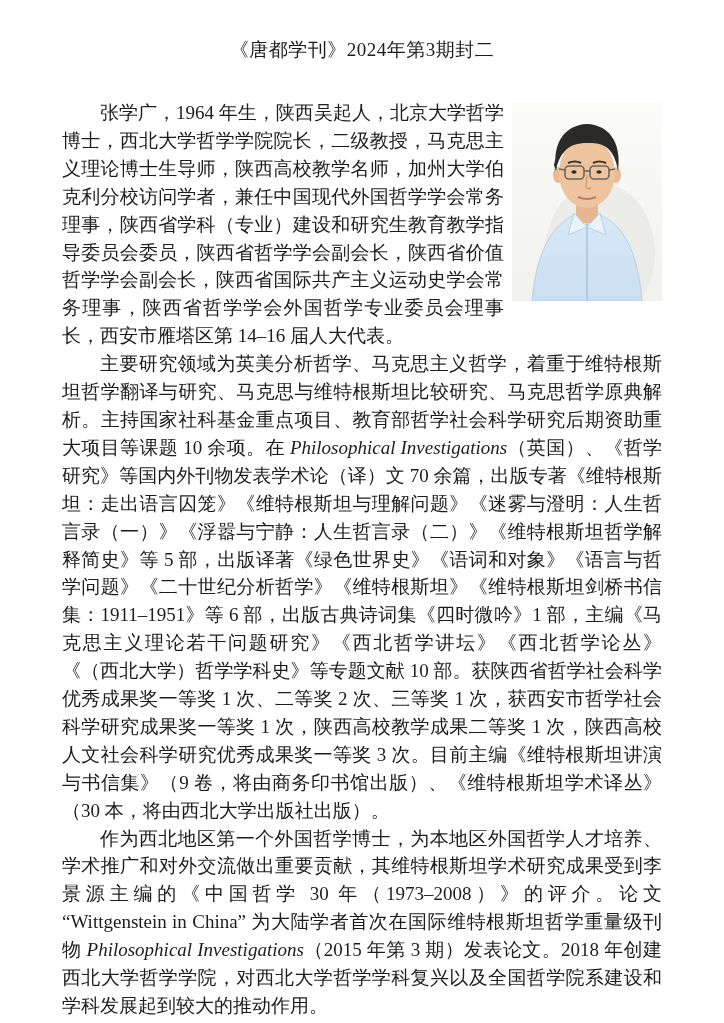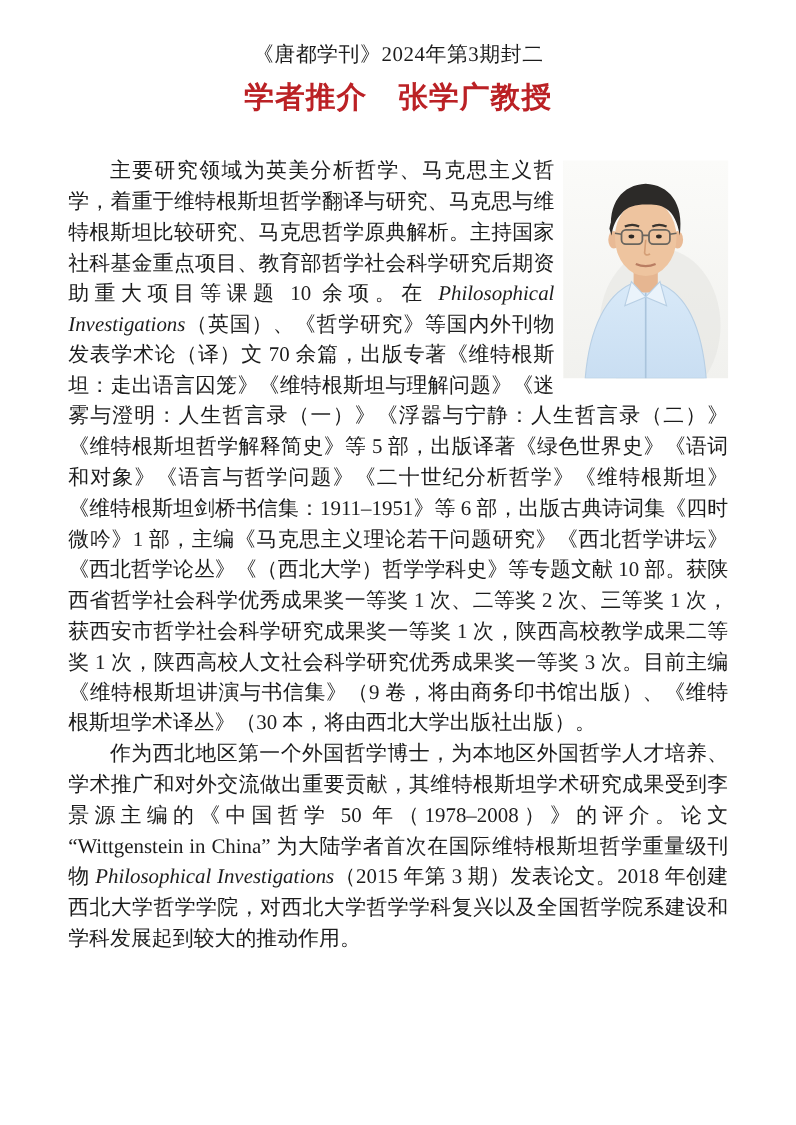--- a/index.html
+++ b/index.html
@@ -60,21 +60,20 @@
     font-family: "Liberation Serif", "DejaVu Serif", serif;
   }
 </style>
 </head>
 <body>
 
 <div class="page">
 
   <div class="journal-line">《唐都学刊》2024年第3期封二</div>
 
-  <h1 class="title" style="color: rgb(187, 33, 37);">学者推介　张学广教授</h1>
 
   <div class="content">
 
     <div class="photo-frame">
       <svg width="150" height="198" viewBox="0 0 150 198" xmlns="http://www.w3.org/2000/svg">
         <defs>
           <linearGradient id="bgGrad" x1="0" y1="0" x2="0" y2="1">
             <stop offset="0" stop-color="#fbfbf9"></stop>
             <stop offset="1" stop-color="#f1f1ee"></stop>
           </linearGradient>
@@ -119,18 +118,19 @@
         <ellipse cx="62" cy="69" rx="2.6" ry="1.8" fill="#2f2a25"></ellipse>
         <ellipse cx="87" cy="69" rx="2.6" ry="1.8" fill="#2f2a25"></ellipse>
 
         <path d="M75,72 L74,84 Q75,87 79,85" stroke="#d49e76" stroke-width="1.5" fill="none"></path>
 
         <path d="M66,94 Q75,98 84,94" stroke="#b97d62" stroke-width="2" fill="none"></path>
       </svg>
     </div>
 
     <div id="paragraphs">
+        <p class="para"><span>张学广，1964 年生，陕西吴起人，北京大学哲学博士，西北大学哲学学院院长，二级教授，马克思主义理论博士生导师，陕西高校教学名师，加州大学伯克利分校访问学者，兼任中国现代外国哲学学会常务理事，陕西省学科（专业）建设和研究生教育教学指导委员会委员，陕西省哲学学会副会长，陕西省价值哲学学会副会长，陕西省国际共产主义运动史学会常务理事，陕西省哲学学会外国哲学专业委员会理事长，西安市雁塔区第 14–16 届人大代表。</span></p>
         <p class="para"><span>主要研究领域为英美分析哲学、马克思主义哲学，着重于维特根斯坦哲学翻译与研究、马克思与维特根斯坦比较研究、马克思哲学原典解析。主持国家社科基金重点项目、教育部哲学社会科学研究后期资助重大项目等课题 10 余项。在 </span><i>Philosophical Investigations</i><span>（英国）、《哲学研究》等国内外刊物发表学术论（译）文 70 余篇，出版专著《维特根斯坦：走出语言囚笼》《维特根斯坦与理解问题》《迷雾与澄明：人生哲言录（一）》《浮嚣与宁静：人生哲言录（二）》《维特根斯坦哲学解释简史》等 5 部，出版译著《绿色世界史》《语词和对象》《语言与哲学问题》《二十世纪分析哲学》《维特根斯坦》《维特根斯坦剑桥书信集：1911–1951》等 6 部，出版古典诗词集《四时微吟》1 部，主编《马克思主义理论若干问题研究》《西北哲学讲坛》《西北哲学论丛》《（西北大学）哲学学科史》等专题文献 10 部。获陕西省哲学社会科学优秀成果奖一等奖 1 次、二等奖 2 次、三等奖 1 次，获西安市哲学社会科学研究成果奖一等奖 1 次，陕西高校教学成果二等奖 1 次，陕西高校人文社会科学研究优秀成果奖一等奖 3 次。目前主编《维特根斯坦讲演与书信集》（9 卷，将由商务印书馆出版）、《维特根斯坦学术译丛》（30 本，将由西北大学出版社出版）。</span></p>
-        <p class="para"><span>作为西北地区第一个外国哲学博士，为本地区外国哲学人才培养、学术推广和对外交流做出重要贡献，其维特根斯坦学术研究成果受到李景源主编的《中国哲学 50 年（1978–2008）》的评介。论文 “Wittgenstein in China” 为大陆学者首次在国际维特根斯坦哲学重量级刊物 </span><i>Philosophical Investigations</i><span>（2015 年第 3 期）发表论文。2018 年创建西北大学哲学学院，对西北大学哲学学科复兴以及全国哲学院系建设和学科发展起到较大的推动作用。</span></p>
+        <p class="para"><span>作为西北地区第一个外国哲学博士，为本地区外国哲学人才培养、学术推广和对外交流做出重要贡献，其维特根斯坦学术研究成果受到李景源主编的《中国哲学 30 年（1973–2008）》的评介。论文 “Wittgenstein in China” 为大陆学者首次在国际维特根斯坦哲学重量级刊物 </span><i>Philosophical Investigations</i><span>（2015 年第 3 期）发表论文。2018 年创建西北大学哲学学院，对西北大学哲学学科复兴以及全国哲学院系建设和学科发展起到较大的推动作用。</span></p>
       </div>
 
   </div>
 </div>
 
 </body></html>

